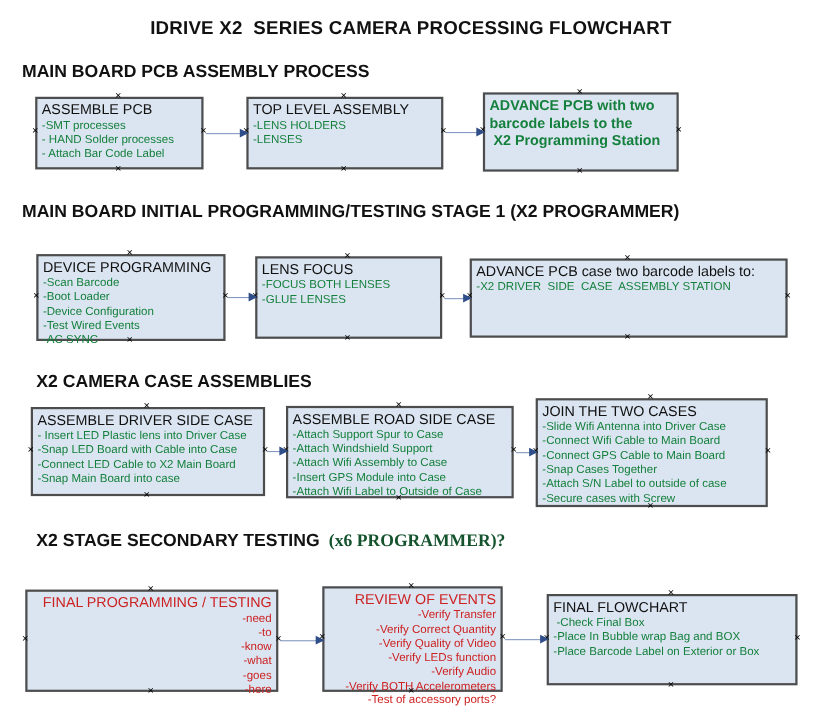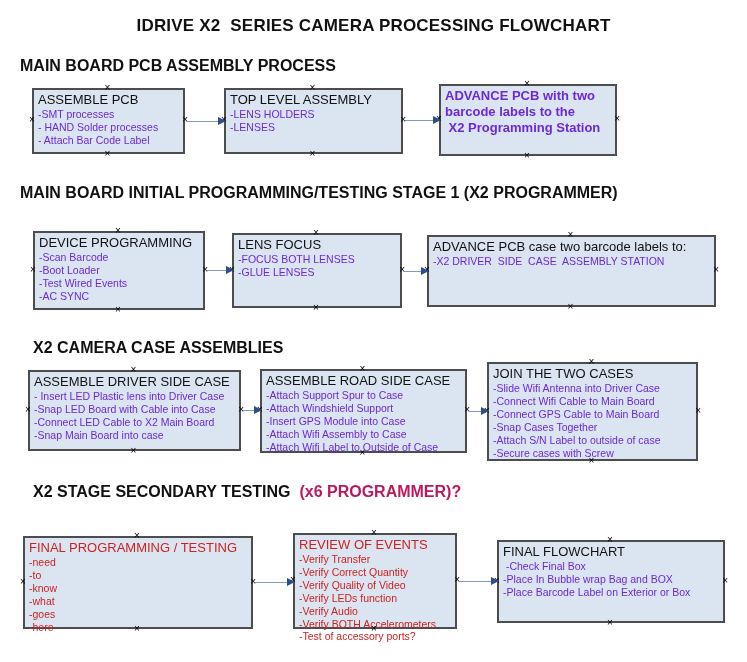--- a/index.html
+++ b/index.html
@@ -3,32 +3,32 @@
 <meta charset="utf-8">
 <style>
   html,body{margin:0;padding:0;background:#ffffff;}
   body{font-family:"Liberation Sans","DejaVu Sans",sans-serif;color:#111;}
   .canvas{position:relative;width:747px;height:662px;background:#fff;overflow:hidden;}
 
   .page-title{position:absolute;left:0;right:0;top:16px;text-align:center;
     font-size:17px;font-weight:bold;letter-spacing:.2px;white-space:pre;color:#111;}
 
   .sec-header{position:absolute;font-size:16px;font-weight:bold;white-space:pre;color:#111;}
-  .sec-header .red-part{color:#be185d;}
+  .sec-header .red-part{color:#14532d;font-family:Liberation Serif, serif;}
   .sec1{left:20px;top:57px;}
   .sec2{left:20px;top:184px;}
   .sec3{left:33px;top:339px;}
   .sec4{left:33px;top:483px;}
 
   .box{position:absolute;box-sizing:border-box;background:#dbe5f1;
     border:2px solid #4d4d4d;padding:2px 4px 0 4px;overflow:visible;}
   .box-title{font-size:13px;font-weight:normal;line-height:16px;white-space:pre;color:#111;}
-  .box-line{font-size:10.5px;line-height:12.9px;white-space:pre;color:#6d28d9;}
+  .box-line{font-size:10.5px;line-height:12.9px;white-space:pre;color:#15803d;}
   .box-line.bold{font-size:13px;font-weight:bold;line-height:16px;}
-  .red-box .box-title,.red-box .box-line{color:#cc2222;}
+  .red-box .box-title,.red-box .box-line{color:#cc2222;text-align:right;}
 
   .anchor{position:absolute;font-size:10px;line-height:8px;color:#000;
     font-weight:normal;pointer-events:none;}
   .an-t{top:-6px;left:50%;margin-left:-4px;}
   .an-b{bottom:-6px;left:50%;margin-left:-4px;}
   .an-l{left:-5px;top:50%;margin-top:-5px;}
   .an-r{right:-5px;top:50%;margin-top:-5px;}
 
   .conn{position:absolute;height:1px;background:#8499c1;}
   .conn .head{position:absolute;right:-2px;top:-4px;width:0;height:0;
@@ -96,20 +96,21 @@
         <div class="box-line bold"> X2 Programming Station</div>
         <span class="anchor an-t">×</span>
         <span class="anchor an-b">×</span>
         <span class="anchor an-l">×</span>
         <span class="anchor an-r">×</span>
       </div>
       <div class="box pos-d">
         <div class="box-title">DEVICE PROGRAMMING</div>
         <div class="box-line">-Scan Barcode</div>
         <div class="box-line">-Boot Loader</div>
+        <div class="box-line">-Device Configuration</div>
         <div class="box-line">-Test Wired Events</div>
         <div class="box-line">-AC SYNC</div>
         <span class="anchor an-t">×</span>
         <span class="anchor an-b">×</span>
         <span class="anchor an-l">×</span>
         <span class="anchor an-r">×</span>
       </div>
       <div class="box pos-e">
         <div class="box-title">LENS FOCUS</div>
         <div class="box-line">-FOCUS BOTH LENSES</div>
@@ -135,22 +136,22 @@
         <div class="box-line">-Snap Main Board into case</div>
         <span class="anchor an-t">×</span>
         <span class="anchor an-b">×</span>
         <span class="anchor an-l">×</span>
         <span class="anchor an-r">×</span>
       </div>
       <div class="box pos-h">
         <div class="box-title">ASSEMBLE ROAD SIDE CASE</div>
         <div class="box-line">-Attach Support Spur to Case</div>
         <div class="box-line">-Attach Windshield Support</div>
+        <div class="box-line">-Attach Wifi Assembly to Case</div>
         <div class="box-line">-Insert GPS Module into Case</div>
-        <div class="box-line">-Attach Wifi Assembly to Case</div>
         <div class="box-line">-Attach Wifi Label to Outside of Case</div>
         <span class="anchor an-t">×</span>
         <span class="anchor an-b">×</span>
         <span class="anchor an-l">×</span>
         <span class="anchor an-r">×</span>
       </div>
       <div class="box pos-i">
         <div class="box-title">JOIN THE TWO CASES</div>
         <div class="box-line">-Slide Wifi Antenna into Driver Case</div>
         <div class="box-line">-Connect Wifi Cable to Main Board</div>

